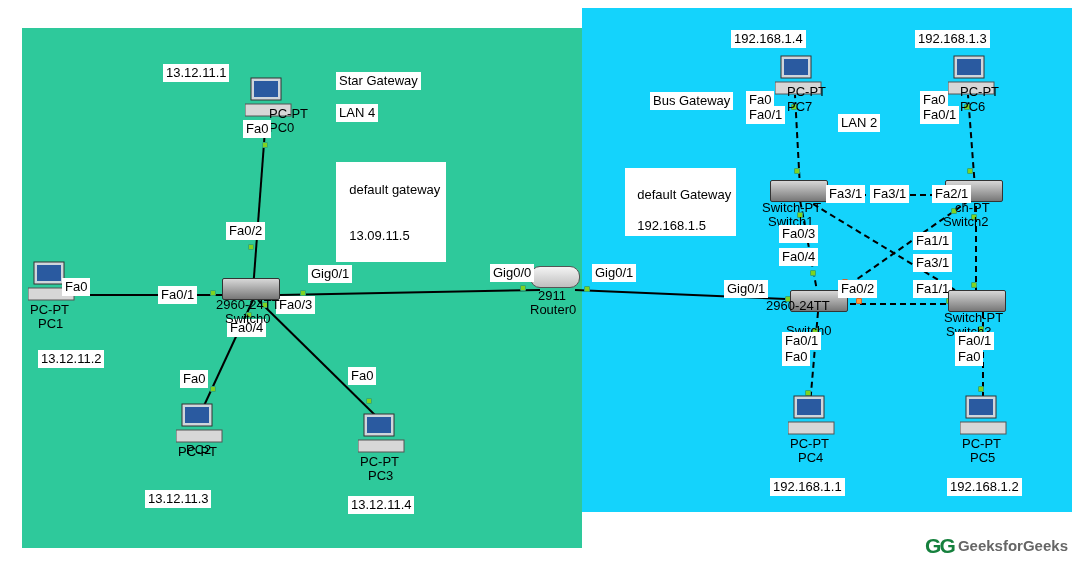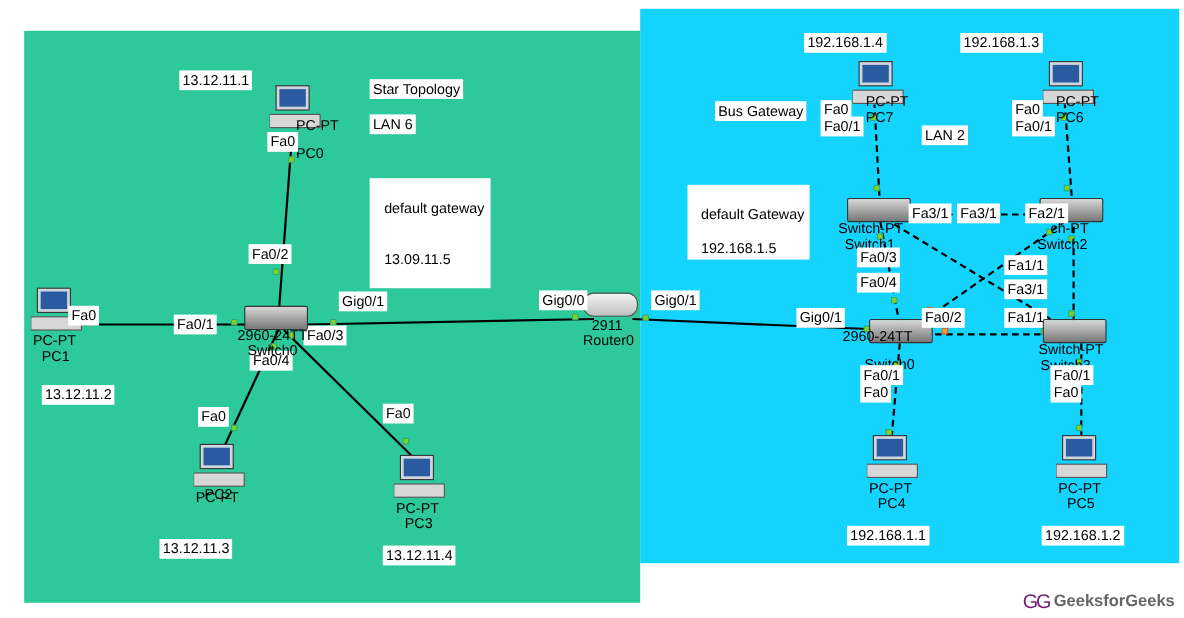--- a/index.html
+++ b/index.html
@@ -9,21 +9,21 @@
   .zone-right { left: 582px; top: 8px; width: 490px; height: 504px; background: #14D3FC; }
   .lbl { position: absolute; background: #fff; padding: 1px 3px; white-space: pre; line-height: 1.2; }
   .txt { position: absolute; white-space: pre; }
   .devnode { position: absolute; text-align: center; }
   .router { width: 50px; height: 22px; background: linear-gradient(#f4f4f4,#bfbfbf); border: 1px solid #555; border-radius: 10px; margin: 0 auto 2px; }
   .switch-rect { width: 58px; height: 22px; background: linear-gradient(#d7d7d7,#777); border: 1px solid #333; border-radius: 2px; margin: 0 auto 2px; }
   svg.lines { position: absolute; left: 0; top: 0; pointer-events: none; }
   .ledg { position:absolute; width:6px; height:6px; background:#7ed321; border:1px solid #3a7; border-radius:1px; }
   .ledo { position:absolute; width:6px; height:6px; background:#ff9933; border:1px solid #c63; border-radius:1px; }
   .brand { position: absolute; right: 8px; bottom: 4px; color: #666; font-size: 15px; font-weight: bold; }
-  .brand-logo { display:inline-block; color:#701a75; font-weight:normal; letter-spacing:-2px; font-size:18px; vertical-align:-2px; }
+  .brand-logo { display:inline-block; color:#15803d; font-weight:bold; letter-spacing:-2px; font-size:21px; vertical-align:-2px; }
 </style>
 </head>
 <body>
 
 <div class="zone zone-left"></div>
 <div class="zone zone-right"></div>
 
 <svg class="lines" width="1076" height="562">
 
   <line x1="265" y1="130" x2="253" y2="290" stroke="#000" stroke-width="2"></line>
@@ -80,35 +80,35 @@
 <div class="ledo" style="left:946px;top:190px"></div>
 <div class="ledg" style="left:971px;top:214px"></div>
 <div class="ledg" style="left:971px;top:282px"></div>
 <div class="ledg" style="left:794px;top:168px"></div>
 <div class="ledg" style="left:791px;top:104px"></div>
 <div class="ledg" style="left:967px;top:168px"></div>
 <div class="ledg" style="left:964px;top:104px"></div>
 <div class="ledg" style="left:978px;top:326px"></div>
 <div class="ledg" style="left:978px;top:386px"></div>
 
-<div class="lbl" style="left:336px;top:72px">Star Topology</div>
-<div class="lbl" style="left:336px;top:104px">LAN 6</div>
+<div class="lbl" style="left:336px;top:72px">Star Gateway</div>
+<div class="lbl" style="left:336px;top:104px">LAN 4</div>
 <div class="lbl" style="left:336px;top:162px;padding:4px 6px 18px">
   <span>default gateway</span><br><br>
   <span>13.09.11.5</span>
 </div>
 
 <div class="devnode" style="left:245px;top:76px">
   <svg width="48" height="42">
       <rect x="6" y="2" width="30" height="22" fill="#cfd6dc" stroke="#333"></rect>
       <rect x="9" y="5" width="24" height="16" fill="#2a5aa0"></rect>
       <rect x="0" y="28" width="46" height="12" fill="#d7d7d7" stroke="#555"></rect>
     </svg>
   <div class="txt" style="left:24px;top:30px"><span>PC-PT</span></div>
-  <div class="txt" style="left:24px;top:56px;text-align:center"><span>PC0</span></div>
+  <div class="txt" style="left:24px;top:44px;text-align:center"><span>PC0</span></div>
 </div>
 <div class="lbl" style="left:163px;top:64px">13.12.11.1</div>
 <div class="lbl" style="left:243px;top:120px">Fa0</div>
 <div class="lbl" style="left:226px;top:222px">Fa0/2</div>
 
 <div class="devnode" style="left:28px;top:260px">
   <svg width="48" height="42">
       <rect x="6" y="2" width="30" height="22" fill="#cfd6dc" stroke="#333"></rect>
       <rect x="9" y="5" width="24" height="16" fill="#2a5aa0"></rect>
       <rect x="0" y="28" width="46" height="12" fill="#d7d7d7" stroke="#555"></rect>
@@ -184,21 +184,21 @@
 
 <div class="devnode" style="left:948px;top:54px">
   <svg width="48" height="42">
       <rect x="6" y="2" width="30" height="22" fill="#cfd6dc" stroke="#333"></rect>
       <rect x="9" y="5" width="24" height="16" fill="#2a5aa0"></rect>
       <rect x="0" y="28" width="46" height="12" fill="#d7d7d7" stroke="#555"></rect>
     </svg>
   <div class="txt" style="left:12px;top:30px">PC-PT</div>
   <div class="txt" style="left:12px;top:45px">PC6</div>
 </div>
-<div class="lbl" style="left:873px;top:30px">192.168.1.3</div>
+<div class="lbl" style="left:915px;top:30px">192.168.1.3</div>
 <div class="lbl" style="left:920px;top:91px">Fa0</div>
 <div class="lbl" style="left:920px;top:106px">Fa0/1</div>
 
 <div class="devnode" style="left:770px;top:180px">
   <div class="switch-rect"></div>
   <div class="txt" style="left:-8px;top:20px">Switch-PT</div>
   <div class="txt" style="left:-2px;top:34px">Switch1</div>
 </div>
 
 <div class="devnode" style="left:945px;top:180px">

